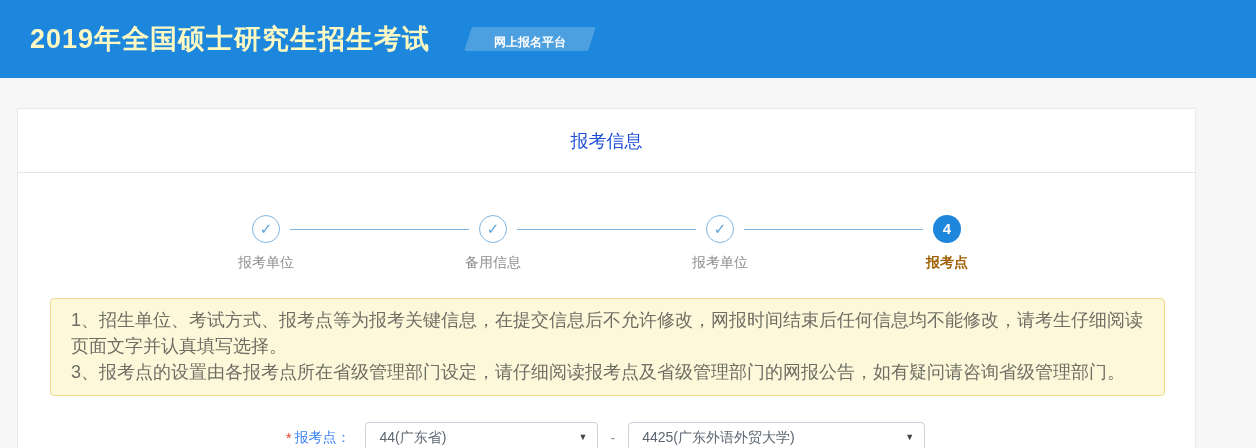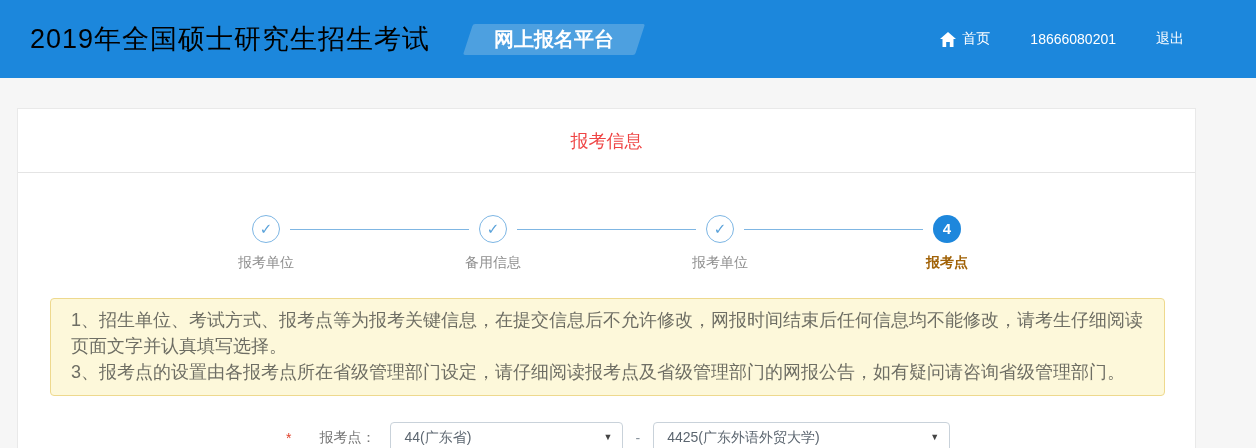--- a/index.html
+++ b/index.html
@@ -6,43 +6,43 @@
   body{
     width:1256px;height:448px;overflow:hidden;
     background:#f6f6f6;
     font-family:"Liberation Sans","DejaVu Sans",sans-serif;
   }
   
   .header{
     height:78px;background:#1c87dc;display:flex;align-items:center;
     padding:0 0 0 30px;box-sizing:border-box;
   }
-  .app-title{color:#000000;font-size:27px;font-weight:normal;letter-spacing:1px;}
+  .app-title{color:#fef9c3;font-size:27px;font-weight:bold;letter-spacing:1px;}
   .badge{
-    margin-left:38px;position:relative;height:31px;line-height:31px;
-    padding:0 26px;color:#fff;font-size:20px;font-weight:bold;
+    margin-left:38px;position:relative;height:24px;line-height:31px;
+    padding:0 26px;color:#fff;font-size:12px;font-weight:bold;
   }
   .badge::before{
     content:"";position:absolute;inset:0;background:#4da0e0;
     transform:skewX(-18deg);border-radius:2px;z-index:0;
   }
   .badge span{position:relative;z-index:1;}
   .header-right{
     margin-left:auto;display:flex;align-items:center;gap:40px;
     padding-right:72px;color:#fff;font-size:14px;
   }
   .nav-item{display:flex;align-items:center;gap:6px;cursor:pointer;color:#fff;text-decoration:none;}
   .home-icon svg{display:block;}
   
   .card{
     margin:30px 60px 0 17px;background:#fff;
     border:1px solid #e9e9e9;min-height:339px;box-sizing:border-box;
   }
   .card-title{
-    text-align:center;font-size:18px;color:#ef4444;
+    text-align:center;font-size:18px;color:#1d4ed8;
     padding:20px 0 19px;border-bottom:1px solid #e4e4e4;
   }
   
   .steps{width:908px;margin:42px auto 0;display:flex;}
   .step{flex:1;position:relative;text-align:center;}
   .step .circle{
     width:28px;height:28px;line-height:26px;border-radius:50%;
     margin:0 auto;box-sizing:border-box;
     border:1px solid #7db6e4;color:#5aa2da;font-size:15px;
     background:#fff;position:relative;z-index:1;
@@ -60,53 +60,41 @@
   .notice{
     margin:26px 30px 0 32px;background:#fdf8da;border:1px solid #eed98e;
     border-radius:4px;padding:8px 20px 10px;box-sizing:border-box;
   }
   .notice-line{font-size:18px;color:#6e6e64;line-height:26px;}
   
   .form-row{
     margin:26px 0 0 268px;display:flex;align-items:center;font-size:14px;
   }
   .req{color:#e0402a;margin-right:3px;}
-  .field-label{color:#737373;margin-left:25px;}
+  .field-label{color:#3b82f6;}
   .sel{
     position:relative;height:31px;line-height:29px;box-sizing:border-box;
     border:1px solid #c9d2da;border-radius:4px;background:#fff;
     color:#5c6670;padding:0 28px 0 13px;cursor:pointer;
   }
   .sel .val{display:inline-block;}
   .sel .caret{
     position:absolute;right:10px;top:0;font-size:9px;color:#444;line-height:29px;
   }
   .sel.province{width:233px;margin-left:15px;}
   .sel.site{width:297px;}
   .dash{color:#8a949e;margin:0 13px 0 12px;}
 </style>
 </head>
 <body>
 
 <div class="header">
   <div class="app-title">2019年全国硕士研究生招生考试</div>
   <div class="badge">
     <span>网上报名平台</span>
-  </div>
-  <div class="header-right">
-    <a class="nav-item">
-      <span class="home-icon">
-        <svg width="16" height="15" viewBox="0 0 16 15">
-            <path d="M8 0 L16 7 H13.5 V15 H9.8 V10 H6.2 V15 H2.5 V7 H0 Z" fill="#ffffff"></path>
-          </svg>
-      </span>
-      <span>首页</span>
-    </a>
-    <span class="nav-item">18666080201</span>
-    <a class="nav-item">退出</a>
   </div>
 </div>
 
 <div class="card">
   <div class="card-title">报考信息</div>
 
   <div class="steps">
     <div class="step">
       <div class="circle">
         <span>✓</span>

